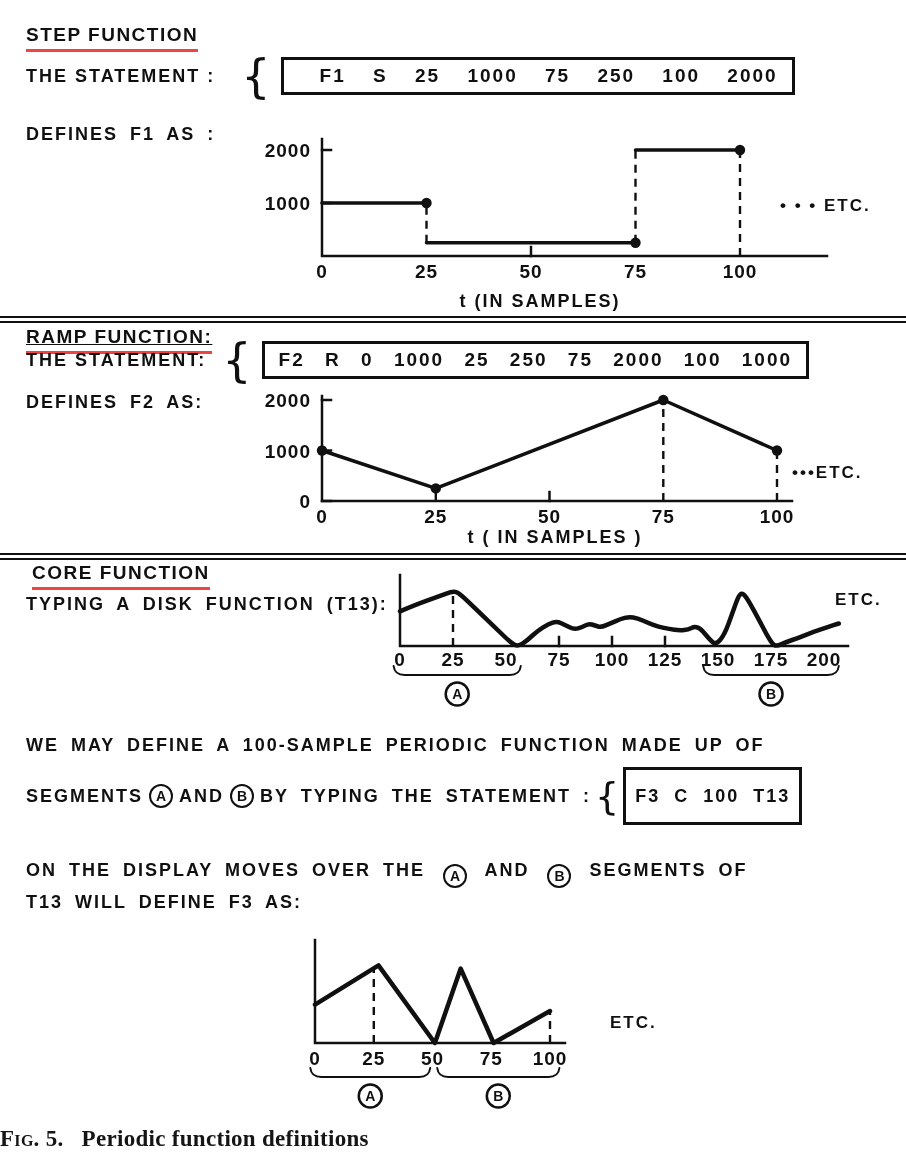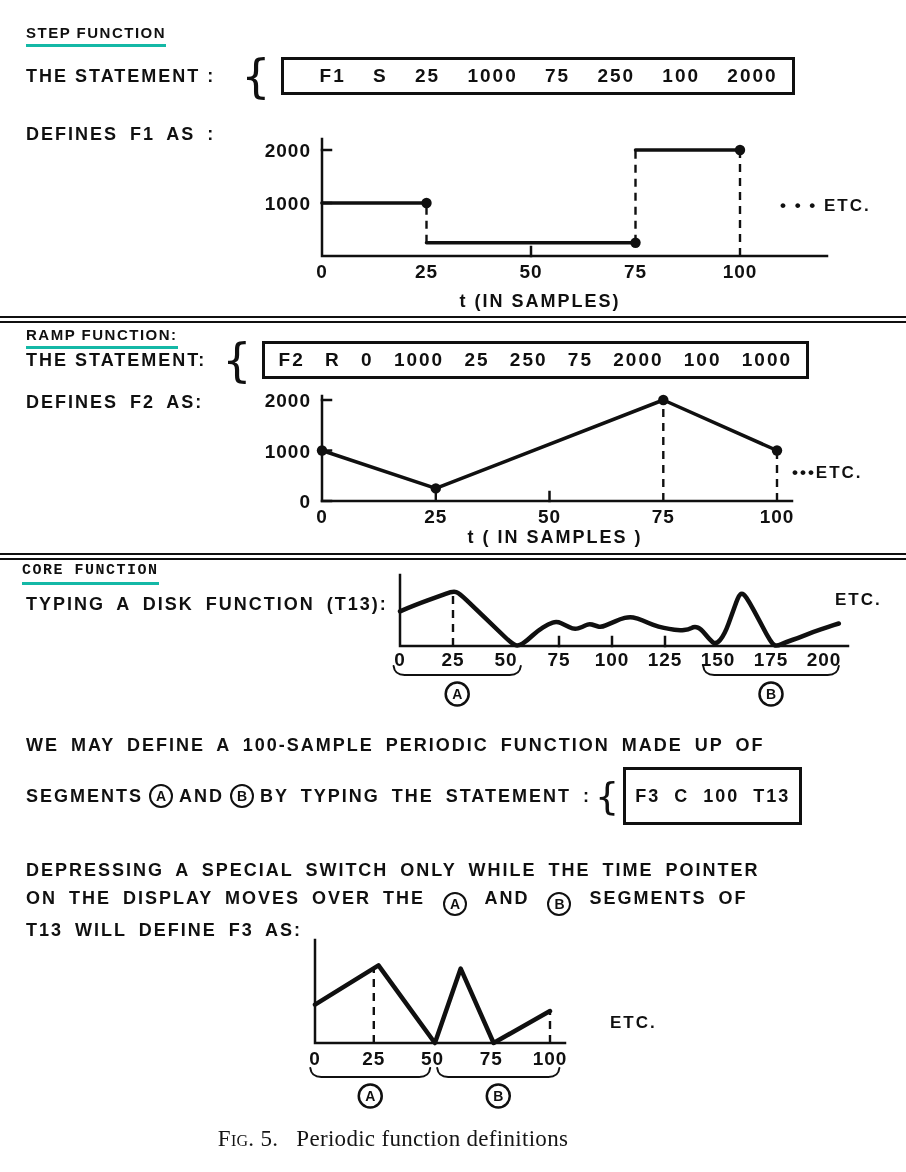--- a/index.html
+++ b/index.html
@@ -1,34 +1,34 @@
 <!DOCTYPE html>
 <html><head>
 <meta charset="utf-8">
 <style>
   html,body{margin:0;padding:0;background:#ffffff;}
   #root{position:relative;width:906px;height:1172px;background:#fff;overflow:hidden;
         font-family:"Liberation Sans",sans-serif;font-weight:700;color:#101010;}
   .abs{position:absolute;}
-  .heading{font-size:15px;letter-spacing:1.5px;border-bottom:3px solid #14b8a6;padding-bottom:3px;white-space:nowrap;}
+  .heading{font-size:19px;letter-spacing:1.5px;border-bottom:3px solid #ef4444;padding-bottom:3px;white-space:nowrap;}
   .bodyline{font-size:18px;letter-spacing:2px;word-spacing:5px;white-space:nowrap;}
   .stmt-row{display:flex;align-items:center;white-space:nowrap;}
   .stmt-label{font-size:18px;letter-spacing:2px;}
   .bigbrace{font-family:"DejaVu Sans",sans-serif;font-weight:400;font-size:46px;line-height:40px;margin:0 10px 0 26px;}
   .bigbrace.tight{font-size:38px;margin:0 2px 0 4px;}
   .stmt-box{border:3px solid #101010;padding:5px 14px;font-size:19px;letter-spacing:2px;}
   .ws-wide{word-spacing:20px;padding-left:36px;}
   .ws-med{word-spacing:13px;}
   .ws-small{word-spacing:7px;padding:12px 9px;font-size:18px;}
   .divider{height:3px;border-top:2.5px solid #101010;border-bottom:2.5px solid #101010;width:906px;left:0;}
   .para{font-size:18px;letter-spacing:2px;word-spacing:5px;line-height:28px;white-space:nowrap;}
   .para .row{display:flex;align-items:center;margin-top:8px;}
   .circ{display:inline-block;box-sizing:content-box;width:20px;height:20px;line-height:20px;border:2.5px solid #101010;
         border-radius:50%;text-align:center;font-size:14px;letter-spacing:0;margin:0 6px;vertical-align:-5px;}
-  .caption{width:786px;left:0;text-align:center;font-family:"Liberation Serif",serif;font-weight:400;
+  .caption{width:786px;left:0;text-align:left;font-family:"Liberation Serif",serif;font-weight:700;
            font-size:23px;letter-spacing:0.3px;color:#151515;}
   .caption .figlabel{font-variant:small-caps;margin-right:18px;}
   
   svg{overflow:visible;}
   svg .axis{stroke:#101010;stroke-width:2.5;fill:none;stroke-linecap:square;}
   svg .data{stroke:#101010;fill:none;stroke-linejoin:round;stroke-linecap:round;}
   svg .dash{stroke:#101010;stroke-width:2.4;stroke-dasharray:8 6;}
   svg .dot{fill:#101010;stroke:none;}
   svg .brace{stroke:#101010;stroke-width:2;fill:none;stroke-linecap:round;}
   svg .circ-s{stroke:#101010;stroke-width:2.5;fill:none;}
@@ -73,21 +73,21 @@
       <path d="M395.5,19 L500,19" class="data" stroke-width="3.5"></path>
       <circle cx="186.5" cy="72" r="5.2" class="dot"></circle>
       <circle cx="395.5" cy="111.8" r="5.2" class="dot"></circle>
       <circle cx="500" cy="19" r="5.2" class="dot"></circle>
       <text x="300" y="176" text-anchor="middle" class="xlab">t (IN SAMPLES)</text>
       <text x="540" y="80" class="etc">• • • ETC.</text>
     </svg>
 
   <div class="abs divider" style="top:316px;"></div>
 
-  <div class="abs heading" style="left:26px;top:326px;">RAMP FUNCTION:</div>
+  <div class="abs heading" style="left:26px;top:326px;text-decoration:underline;">RAMP FUNCTION:</div>
 
   <div class="abs stmt-row" style="left:26px;top:340px;">
     <span class="stmt-label">THE STATEMENT:</span>
     <span class="bigbrace" style="margin-left:16px;">{</span>
     <span class="stmt-box ws-med">F2 R 0 1000 25 250 75 2000 100 1000</span>
   </div>
 
   <div class="abs bodyline" style="left:26px;top:392px;">DEFINES F2 AS:</div>
 
   <svg class="abs" style="left:240px;top:390px;" width="660" height="162" viewBox="0 0 660 162">
@@ -111,21 +111,21 @@
       <circle cx="82" cy="60.5" r="5.2" class="dot"></circle>
       <circle cx="195.8" cy="98.4" r="5.2" class="dot"></circle>
       <circle cx="423.3" cy="10" r="5.2" class="dot"></circle>
       <circle cx="537" cy="60.5" r="5.2" class="dot"></circle>
       <text x="315" y="153" text-anchor="middle" class="xlab">t ( IN SAMPLES )</text>
       <text x="552" y="88" class="etc">•••ETC.</text>
     </svg>
 
   <div class="abs divider" style="top:553px;"></div>
 
-  <div class="abs heading" style="left:22px;top:562px;font-family:Liberation Mono, monospace;">CORE FUNCTION</div>
+  <div class="abs heading" style="left:32px;top:562px;">CORE FUNCTION</div>
 
   <div class="abs bodyline" style="left:26px;top:594px;">TYPING A DISK FUNCTION (T13):</div>
 
   <svg class="abs" style="left:380px;top:573px;" width="520" height="150" viewBox="0 0 520 150">
       <path d="M20,2 L20,73 L468,73" class="axis"></path>
       <line x1="179" y1="73" x2="179" y2="64" class="axis"></line>
       <line x1="232" y1="73" x2="232" y2="64" class="axis"></line>
       <line x1="285" y1="73" x2="285" y2="64" class="axis"></line>
       <text x="20" y="93" text-anchor="middle" class="lbl">0</text>
       <text x="73" y="93" text-anchor="middle" class="lbl">25</text>
@@ -154,21 +154,20 @@
       <span class="circ">A</span>
       <span>AND</span>
       <span class="circ">B</span>
       <span>BY TYPING THE STATEMENT :</span>
       <span class="bigbrace tight">{</span>
       <span class="stmt-box ws-small">F3 C 100 T13</span>
     </div>
   </div>
 
   <div class="abs para" style="left:26px;top:856px;">
-    <div>DEPRESSING A SPECIAL SWITCH ONLY WHILE THE TIME POINTER</div>
     <div>
       <span>ON THE DISPLAY MOVES OVER THE</span>
       <span class="circ">A</span>
       <span>AND</span>
       <span class="circ">B</span>
       <span>SEGMENTS OF</span>
     </div>
     <div>T13 WILL DEFINE F3 AS:</div>
   </div>
 

